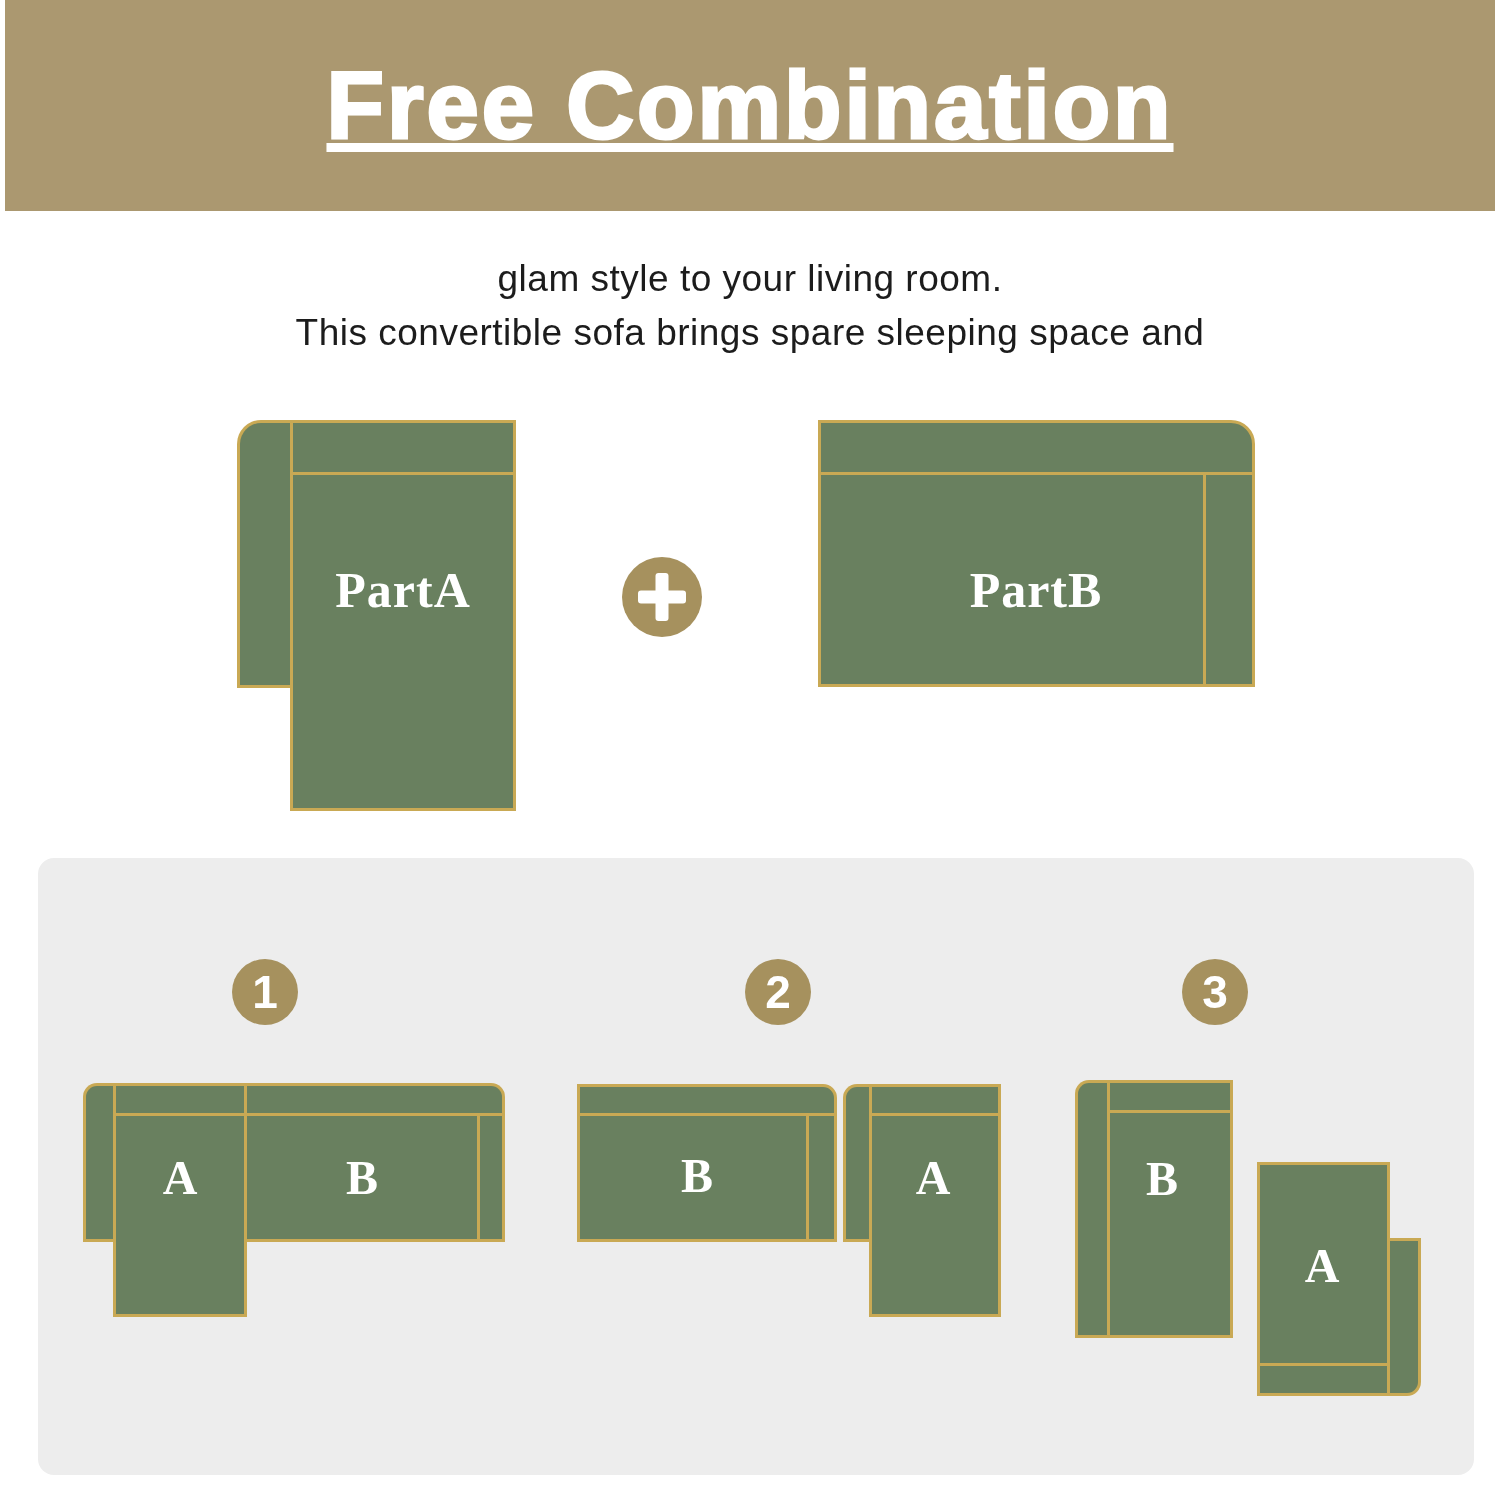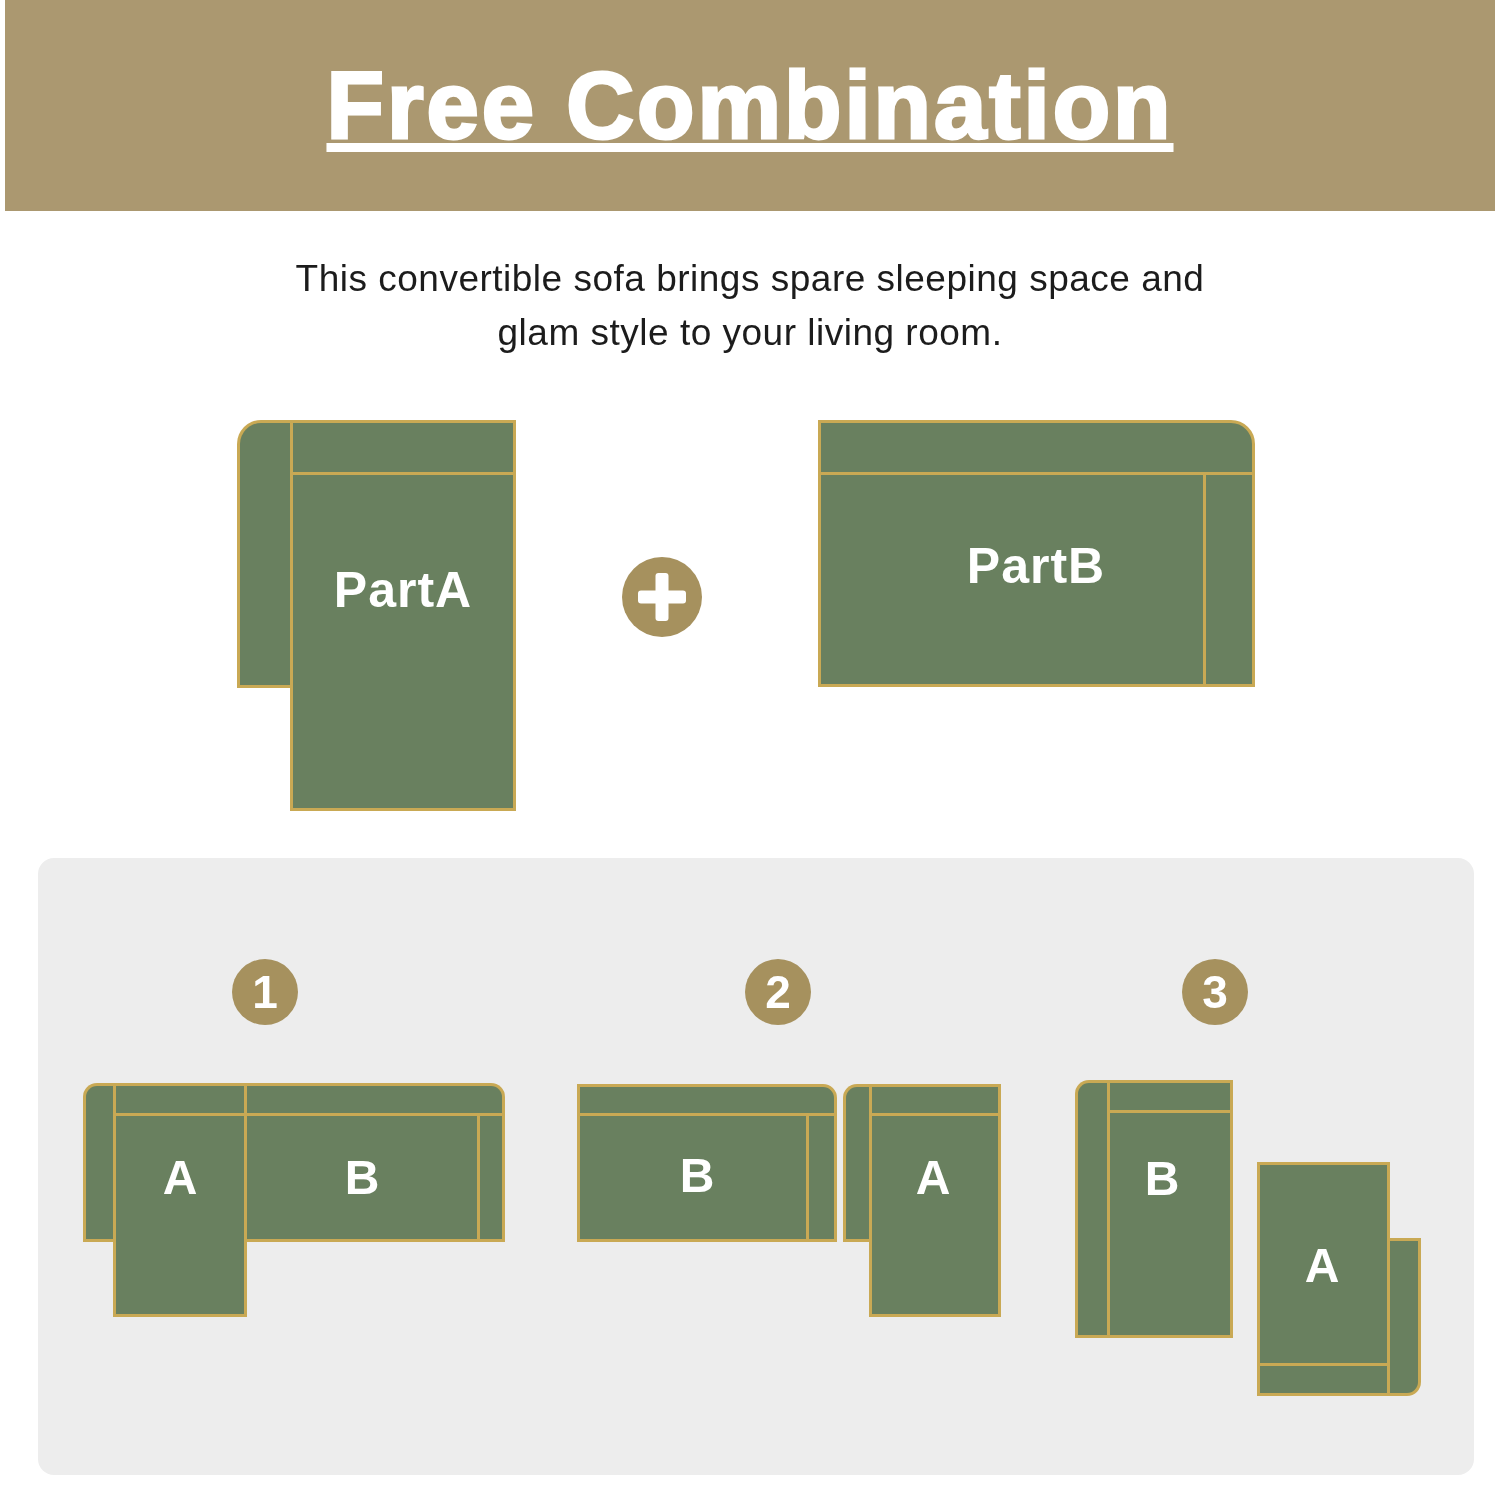--- a/index.html
+++ b/index.html
@@ -50,20 +50,21 @@
   .vline {
     position:absolute; width:3px;
     background:var(--outline-gold,#C9A954);
   }
   .sofa-label {
     position:absolute;
     color:var(--label-white,#fff);
     font-weight:bold;
     transform:translate(-50%,-50%);
     white-space:nowrap;
+    font-family:Liberation Serif, serif;
   }
   .part-label { font-size:50px; letter-spacing:1px; }
   .section-label { font-size:48px; }
   .badge {
     position:absolute; width:66px; height:66px; border-radius:50%;
     background:var(--accent-tan,#A6915E);
     color:var(--label-white,#fff);
     display:flex; align-items:center; justify-content:center;
     font-size:46px; font-weight:bold;
     transform:translate(-50%,-50%);
@@ -83,40 +84,40 @@
   .plus-bar-v { width:13px; height:48px; transform:translate(-50%,-50%); }
 </style>
 </head>
 <body>
 
 <header class="banner">
   <div class="banner-title">Free Combination</div>
 </header>
 
 <div class="description">
+  <div>glam style to your living room.</div>
   <div>This convertible sofa brings spare sleeping space and</div>
-  <div>glam style to your living room.</div>
 </div>
 
 <div class="piece no-r r-tl24" style="left:237px; top:420px; width:53px; height:268px;"></div>
 <div class="piece" style="left:290px; top:420px; width:226px; height:391px;">
   <div class="hline" style="top:49px;"></div>
 </div>
 <div class="sofa-label part-label" style="left:403px; top:590px;">PartA</div>
 
 <div class="plus-circle">
   <span class="plus-bar-h"></span>
   <span class="plus-bar-v"></span>
 </div>
 
 <div class="piece r-tr24" style="left:818px; top:420px; width:437px; height:267px;">
   <div class="hline" style="top:49px;"></div>
   <div class="vline" style="left:382px; top:52px; bottom:0;"></div>
 </div>
-<div class="sofa-label part-label" style="left:1036px; top:566px;text-align:right;">PartB</div>
+<div class="sofa-label part-label" style="left:1036px; top:590px;text-align:right;">PartB</div>
 
 <div class="panel"></div>
 
 <div class="badge" style="left:265px; top:992px;">1</div>
 <div class="badge" style="left:778px; top:992px;">2</div>
 <div class="badge" style="left:1215px; top:992px;">3</div>
 
 <div class="piece no-r r-tl14" style="left:83px; top:1083px; width:30px; height:159px;"></div>
 <div class="piece" style="left:113px; top:1083px; width:134px; height:234px;">
   <div class="hline" style="top:27px;"></div>

